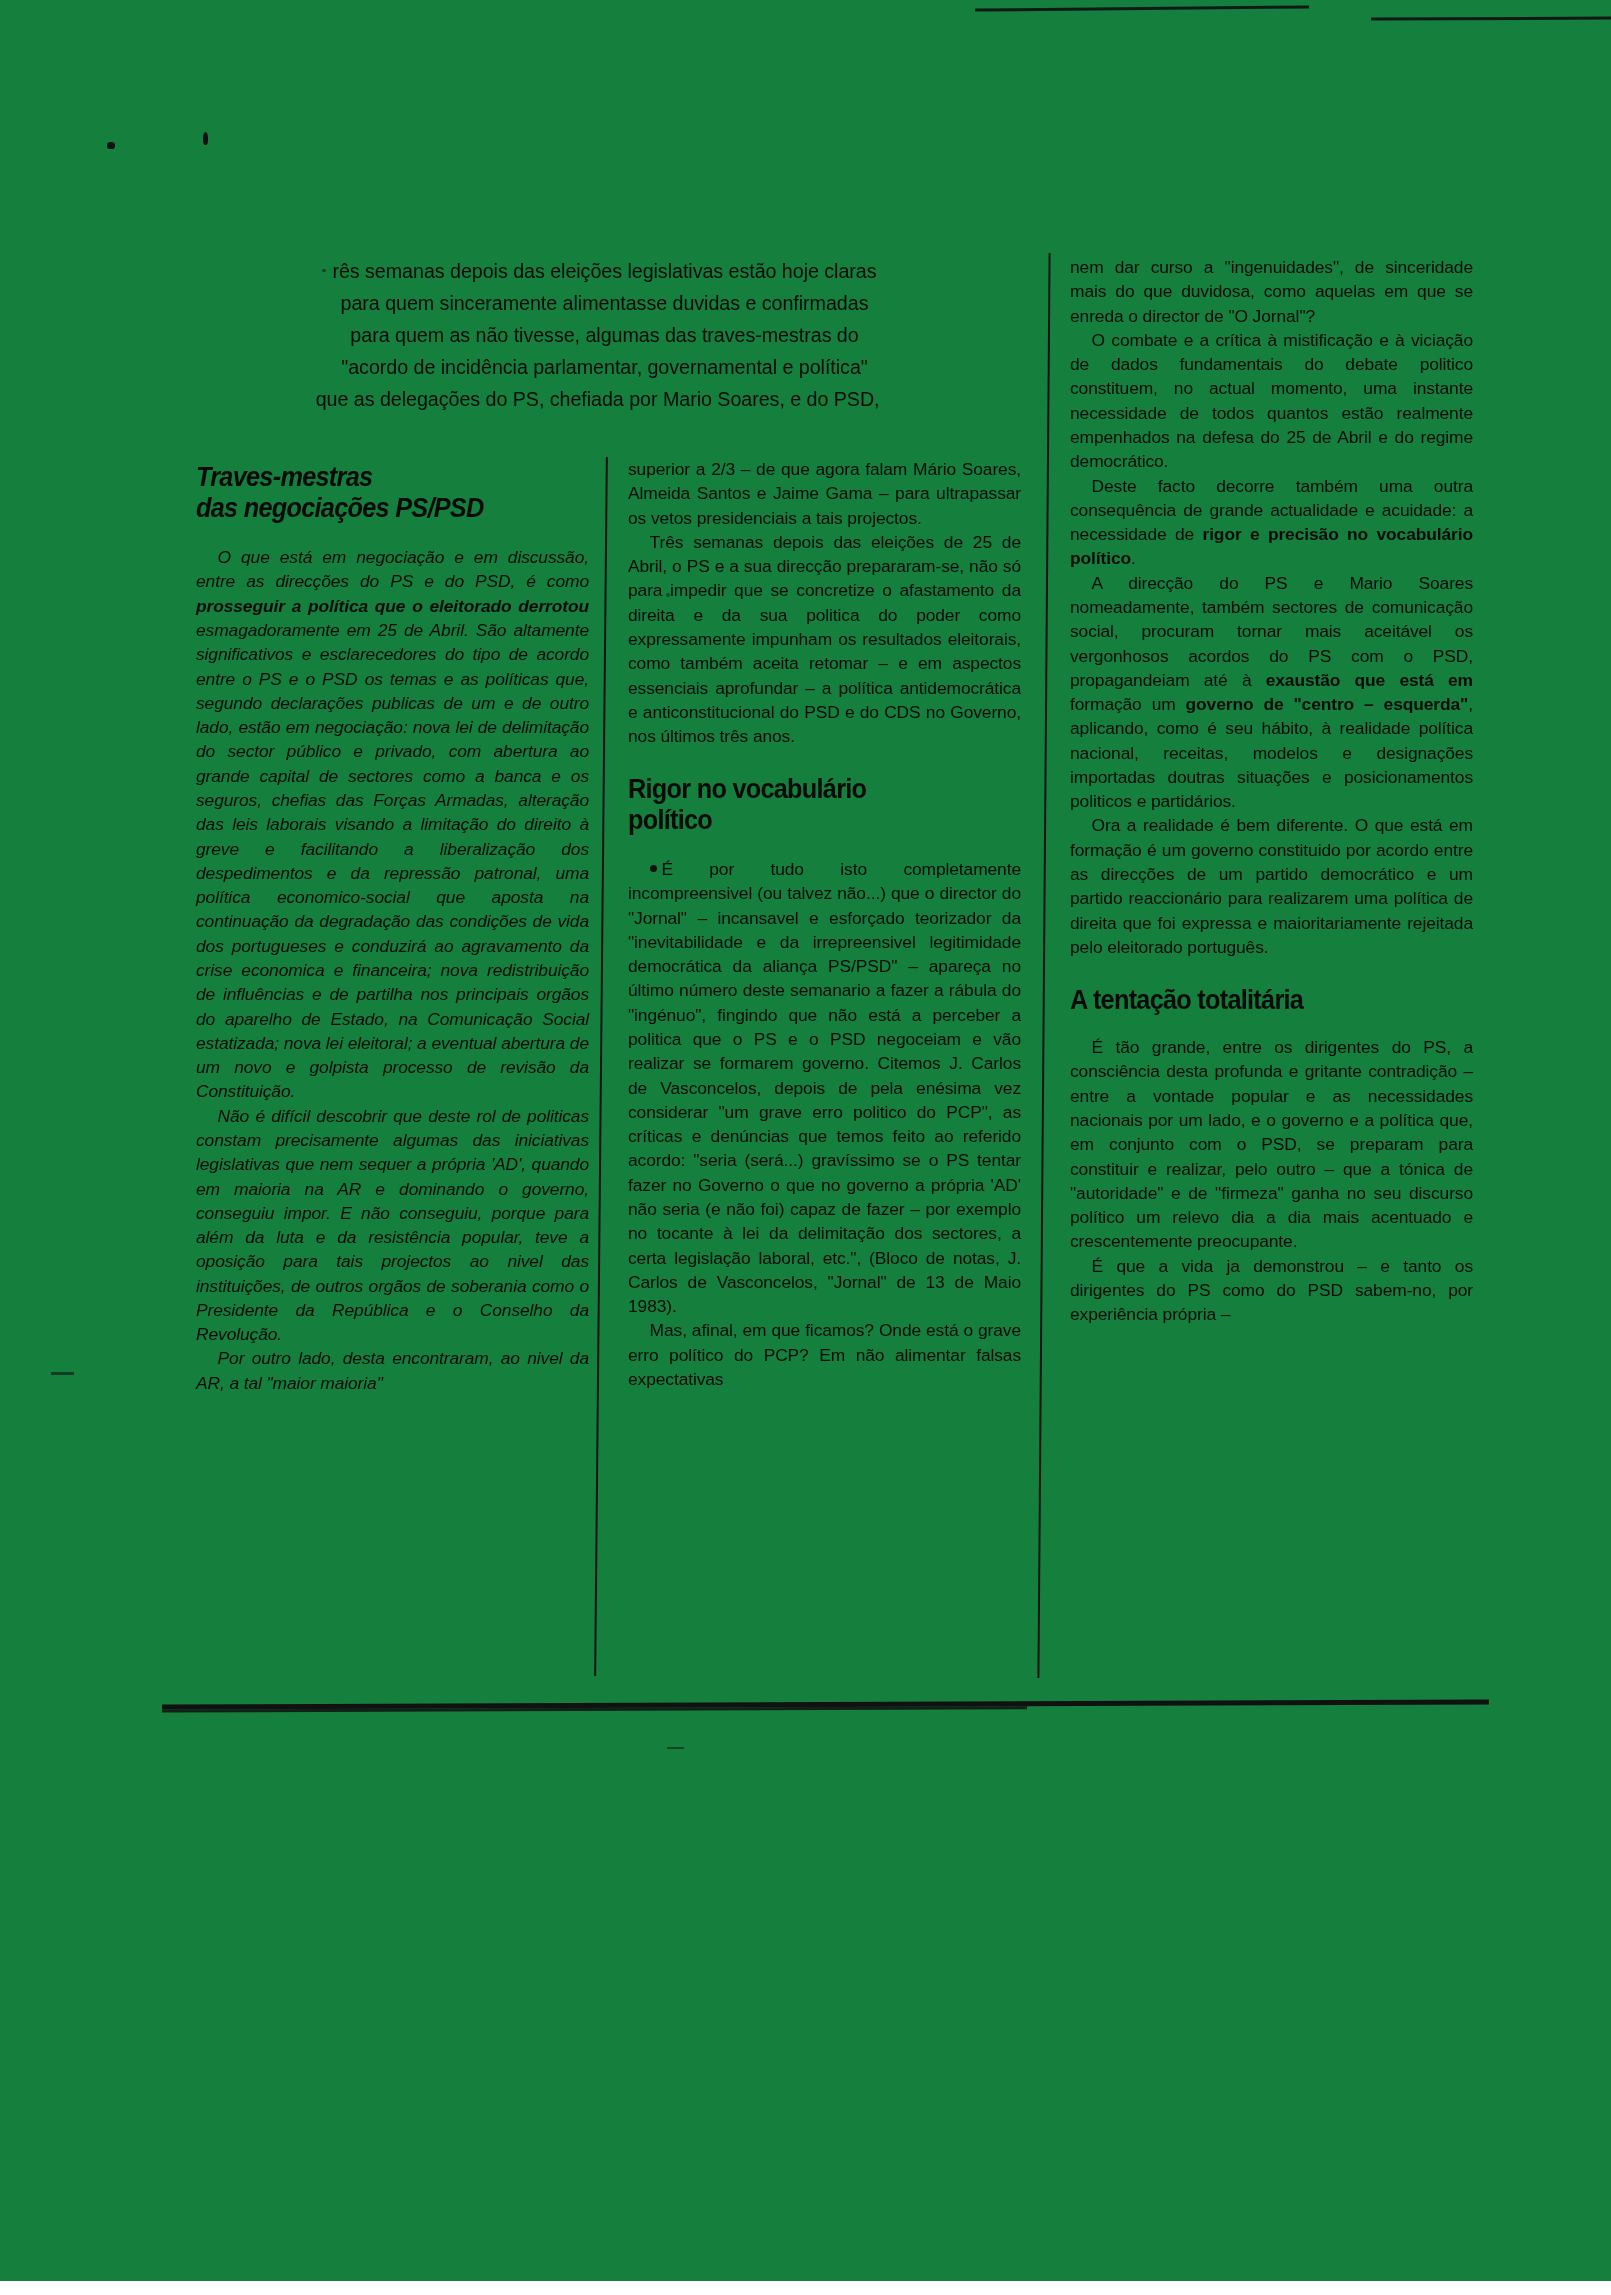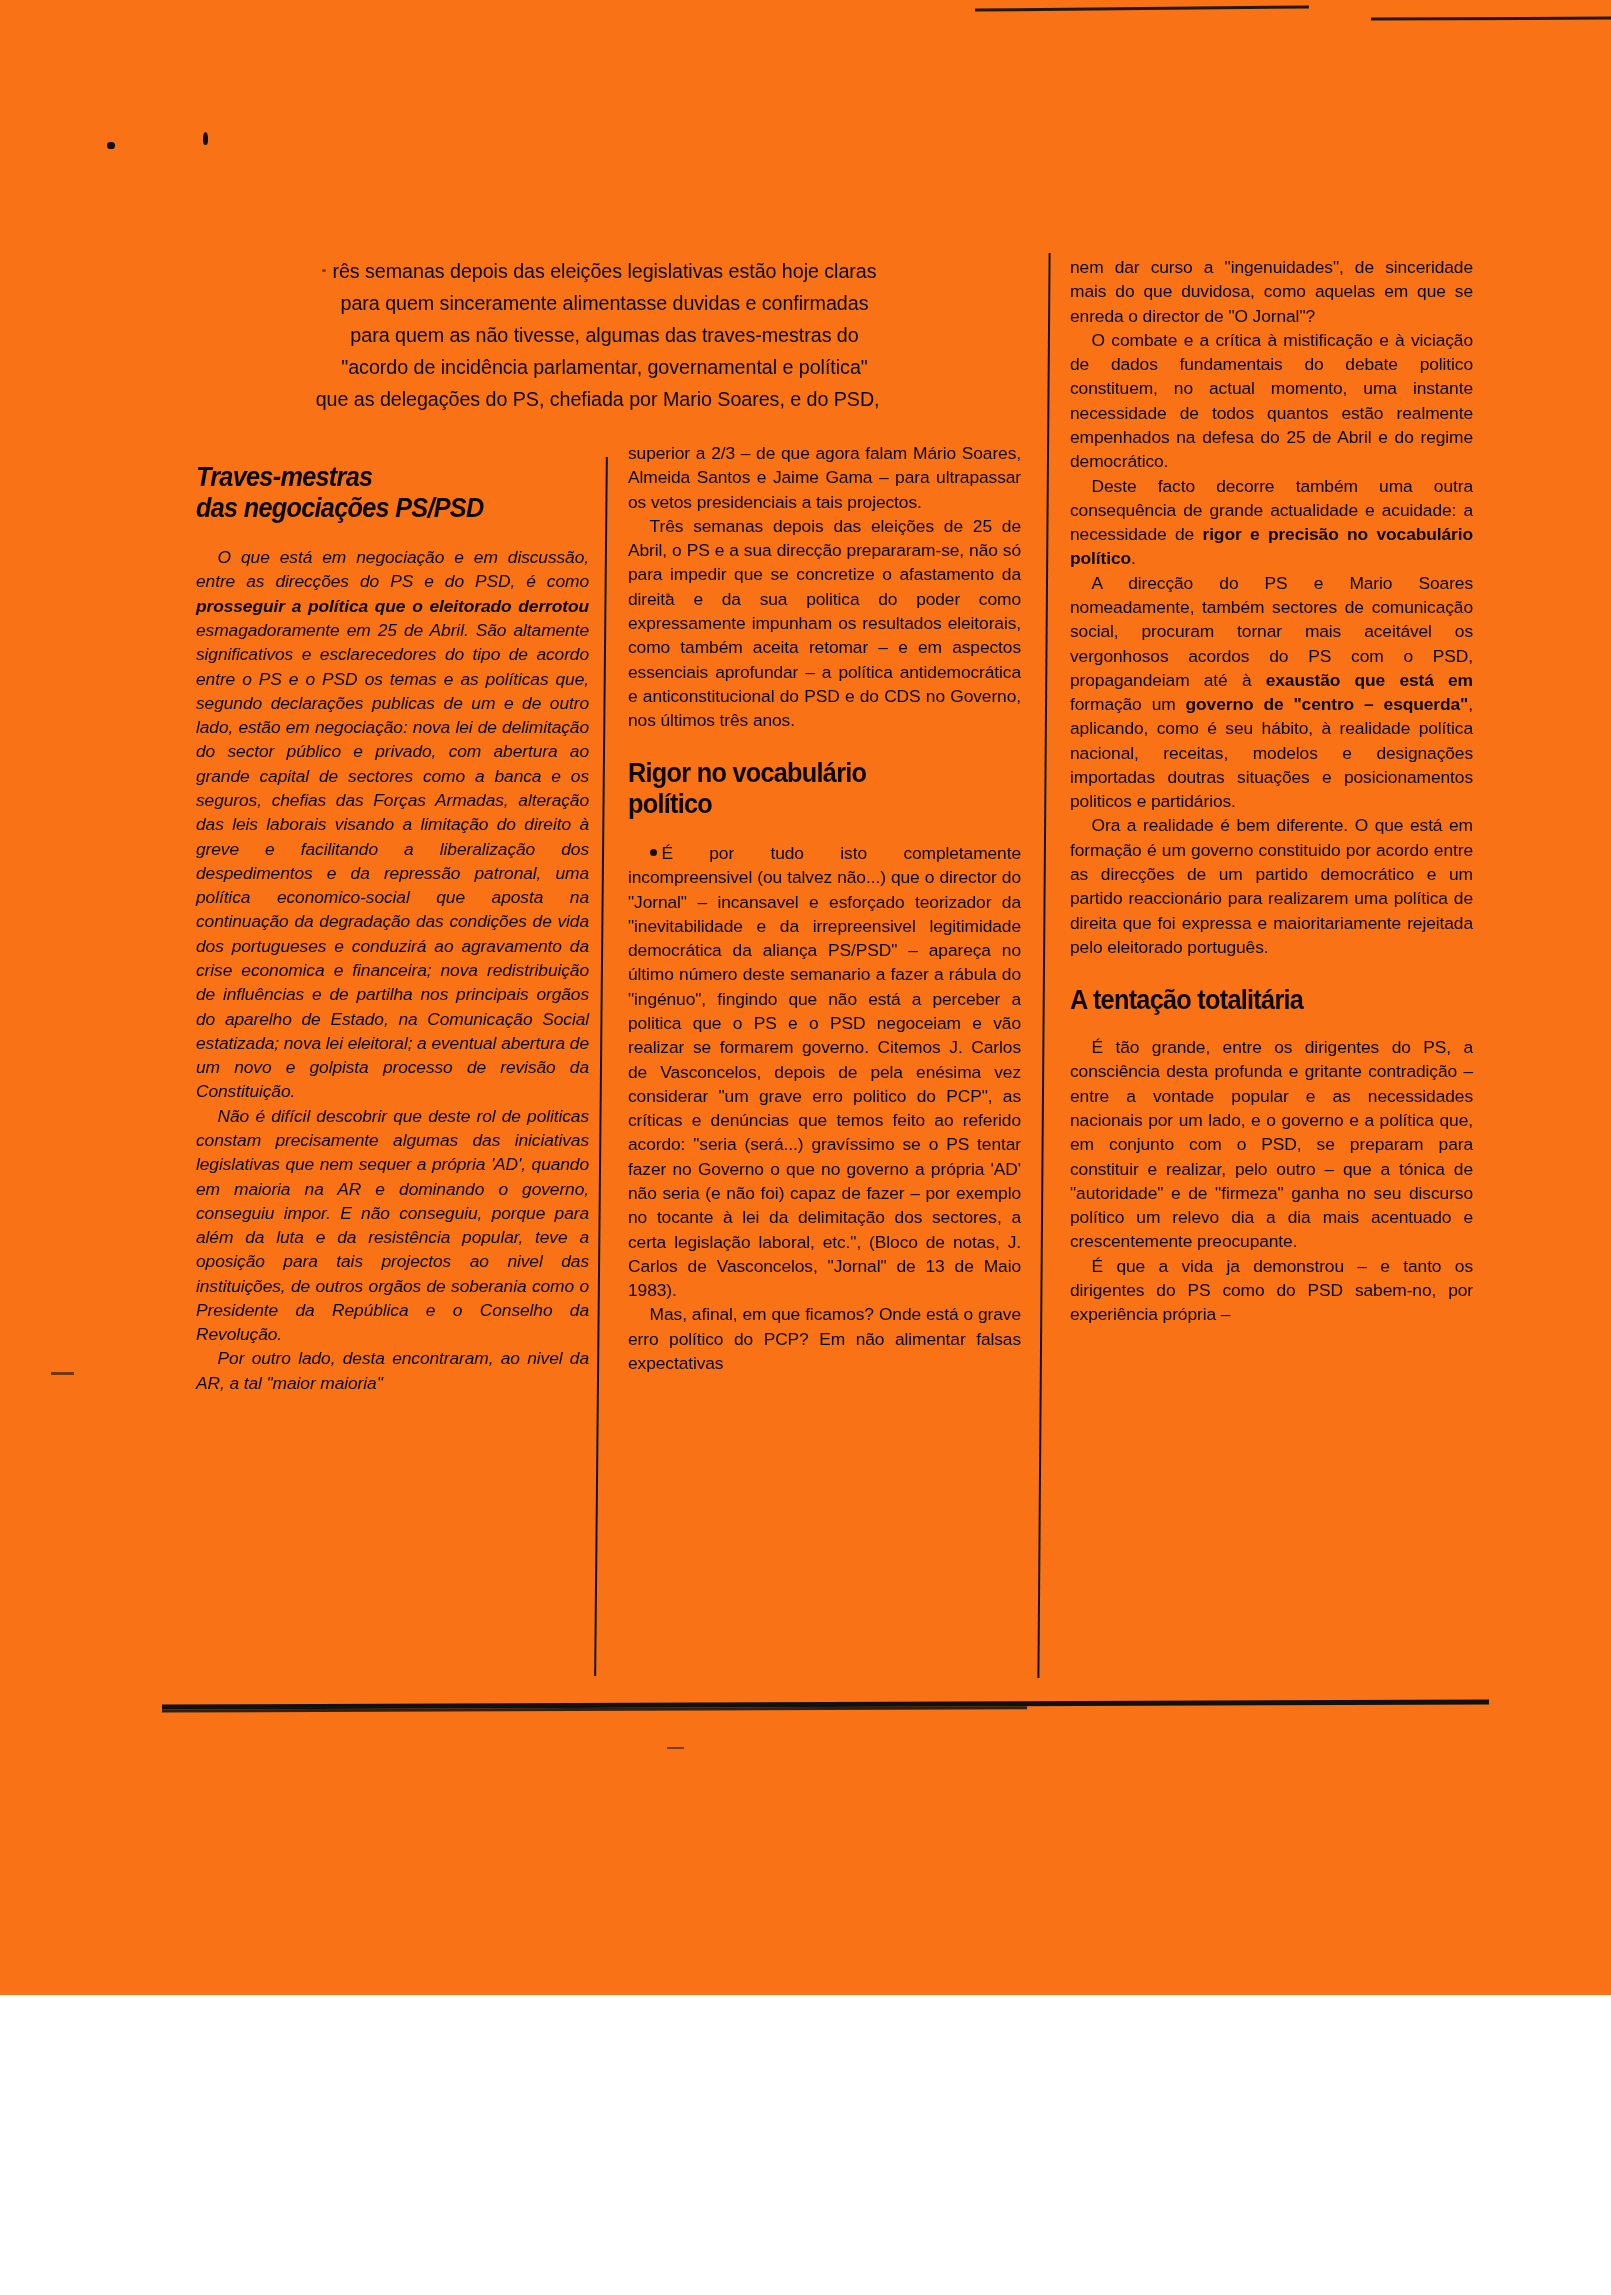--- a/index.html
+++ b/index.html
@@ -3,22 +3,22 @@
 <meta charset="utf-8">
 <style>
   html, body {
     margin: 0;
     padding: 0;
     background: #ffffff;
   }
   #page {
     position: relative;
     width: 1612px;
-    height: 1995px;
-    background: #f97316;
+    height: 2281px;
+    background: #15803d;
     overflow: hidden;
     font-family: "Liberation Sans", sans-serif;
     color: #0a0a0a;
   }
 
   
   .scan-edge-line {
     position: absolute;
     top: 6.9px;
     left: 975px;
@@ -63,21 +63,21 @@
   .col {
     position: absolute;
     top: 462px;
     width: 393px;
     font-size: 17.4px;
     line-height: 1.395;
     text-align: justify;
     letter-spacing: -0.1px;
   }
   #col1 { left: 196px; font-style: italic; }
-  #col2 { left: 628px; top: 441px; }
+  #col2 { left: 628px; top: 457px; }
   #col3 { left: 1070px; top: 255px; width: 403px; }
 
   .hl {
     font-weight: bold;
     font-size: 27.5px;
     line-height: 1.12;
     letter-spacing: -0.8px;
     text-align: left;
     margin: 0 0 21.6px 0;
     transform: scaleX(.92);

